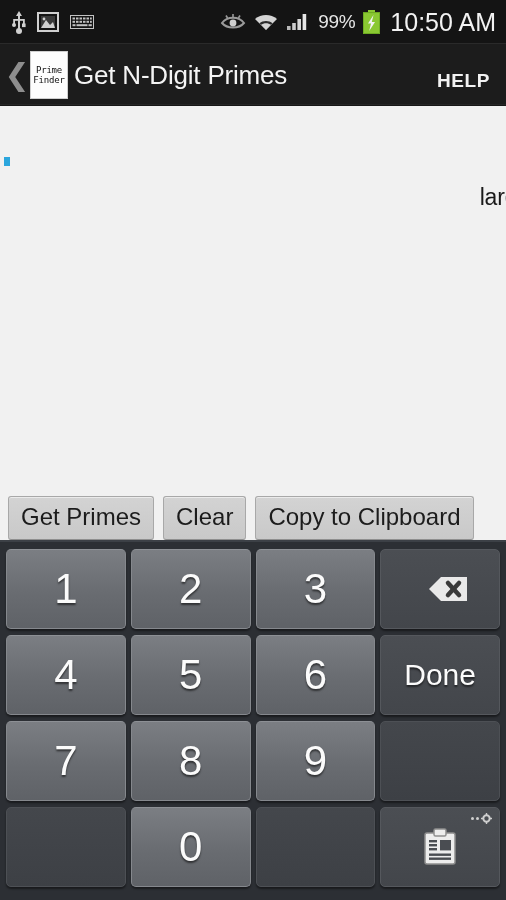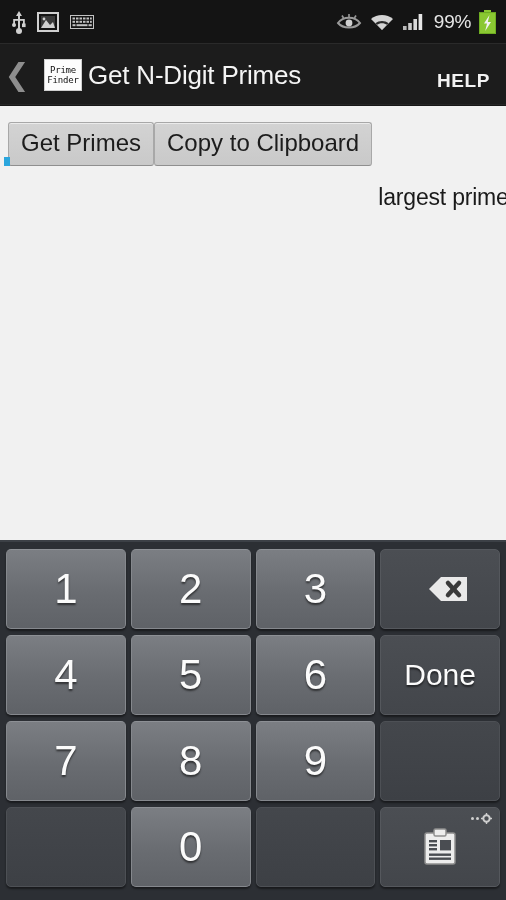--- a/index.html
+++ b/index.html
@@ -29,23 +29,23 @@
   
   .actionbar {
     height: 62px; background: #1c1c1c; display: flex; align-items: center;
     padding: 0 16px 0 6px; flex: 0 0 62px; position: relative;
   }
   .back-chevron {
     width: 22px; height: 40px; display: flex; align-items: center; justify-content: center;
     color: #8e8e8e; font-size: 30px; line-height: 1; font-family: "DejaVu Sans", sans-serif;
   }
   .app-icon {
-    width: 38px; height: 32px; background: #fdfdfd; border: 1px solid #cfcfcf;
+    width: 38px; height: 48px; background: #fdfdfd; border: 1px solid #cfcfcf;
     display: flex; flex-direction: column; align-items: center; justify-content: center;
-    margin-left: 16px; flex: 0 0 38px;
+    margin-left: 2px; flex: 0 0 38px;
   }
   .app-icon span {
     font-family: "DejaVu Sans Mono", monospace; font-size: 9px; line-height: 10px;
     color: #101010; letter-spacing: -0.2px;
   }
   .ab-title {
     margin-left: 6px; color: #f4f4f4; font-size: 26px; font-weight: 400;
     letter-spacing: -0.2px; white-space: nowrap;
   }
   .ab-help {
@@ -75,21 +75,21 @@
   }
 
   .checkrow { display: flex; align-items: center; margin-top: 16px; height: 34px; }
   .checkbox {
     width: 26px; height: 26px; background: #e4e4e4; border: 2px solid #b6b6b6;
     position: relative; flex: 0 0 26px;
   }
   .checkbox svg { position: absolute; left: -3px; top: -7px; }
   .checklabel { margin-left: 12px; font-size: 24px; color: #1a1a1a; white-space: nowrap; }
 
-  .buttonrow { display: flex; align-items: flex-start; margin-top: 16px; }
+  .buttonrow { display: flex; align-items: flex-end; gap: 9px; margin-top: 16px; }
   .btn {
     background: linear-gradient(to bottom, #d3d3d3, #c9c9c9);
     border: 1px solid #a8a8a8; border-bottom-color: #8f8f8f;
     border-radius: 3px; padding: 6px 12px 8px 12px;
     font-size: 24px; color: #1c1c1c; line-height: 28px; white-space: nowrap;
     box-shadow: 0 1px 0 rgba(255,255,255,0.55) inset;
   }
 
   .results {
     margin-top: 14px; font-size: 23px; color: #1a1a1a; line-height: 31px;
@@ -208,20 +208,21 @@
         </svg>
       </span>
       <span class="sb-pct">99%</span>
       <span class="sb-icon">
         <svg width="17" height="24" viewBox="0 0 17 24">
           <rect x="5" y="0" width="7" height="2.6" fill="#8ac832"></rect>
           <rect x="0.5" y="2.6" width="16" height="21" fill="#8ac832" stroke="#6fae22" stroke-width="1"></rect>
           <polygon points="10.5,5 5,13.5 8,13.5 6.2,21 12,12 8.8,12" fill="#f2f2f2"></polygon>
         </svg>
       </span>
+      <span class="sb-clock">10:50 AM</span>
     </div>
   </div>
 
   <div class="actionbar">
     <div class="back-chevron">❮</div>
     <div class="app-icon">
       <span>Prime</span>
       <span>Finder</span>
     </div>
     <div class="ab-title">Get N-Digit Primes</div>
@@ -231,20 +232,21 @@
   <div class="content">
 
     <div class="field-wrap">
       <input class="field-value" type="text" value="30" style="">
       <div class="field-underline"></div>
     </div>
 
 
     <div class="buttonrow">
       <button class="btn">Get Primes</button>
+      <button class="btn">Clear</button>
       <button class="btn">Copy to Clipboard</button>
     </div>
 
     <div class="results">
       <div class="line"> largest prime:  10^30 - 11</div>
       
       
       
     </div>
   </div>

